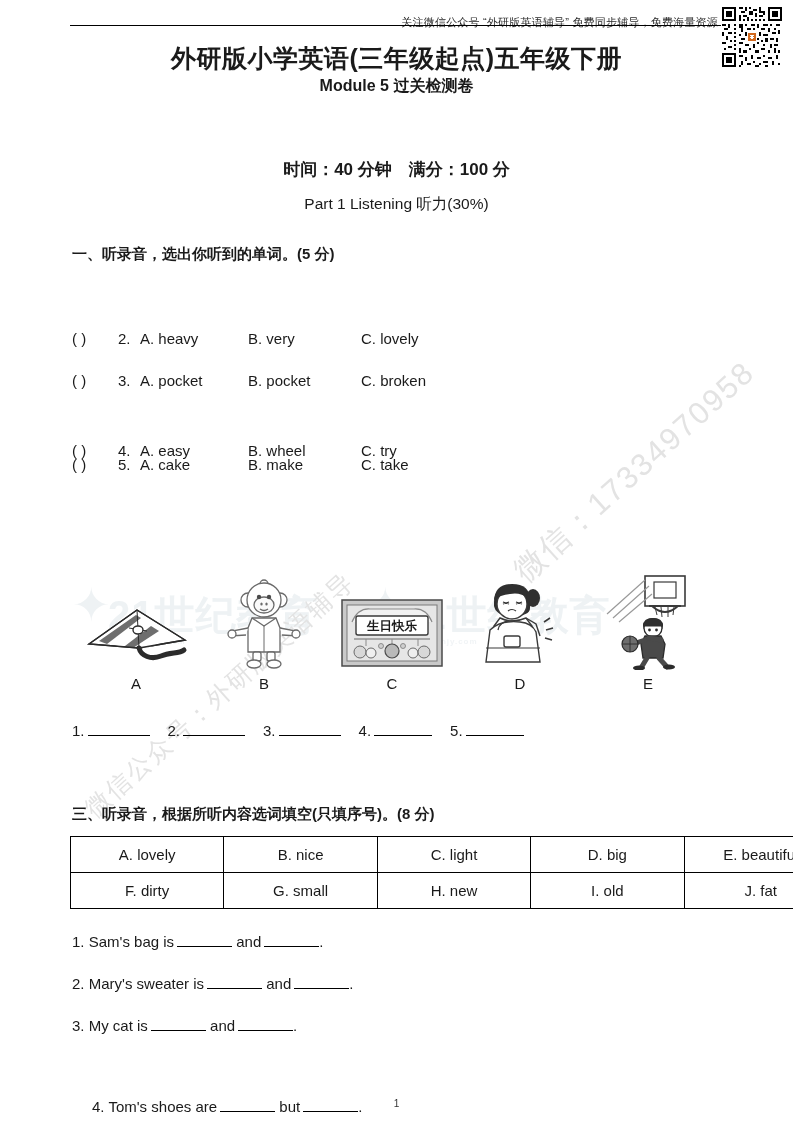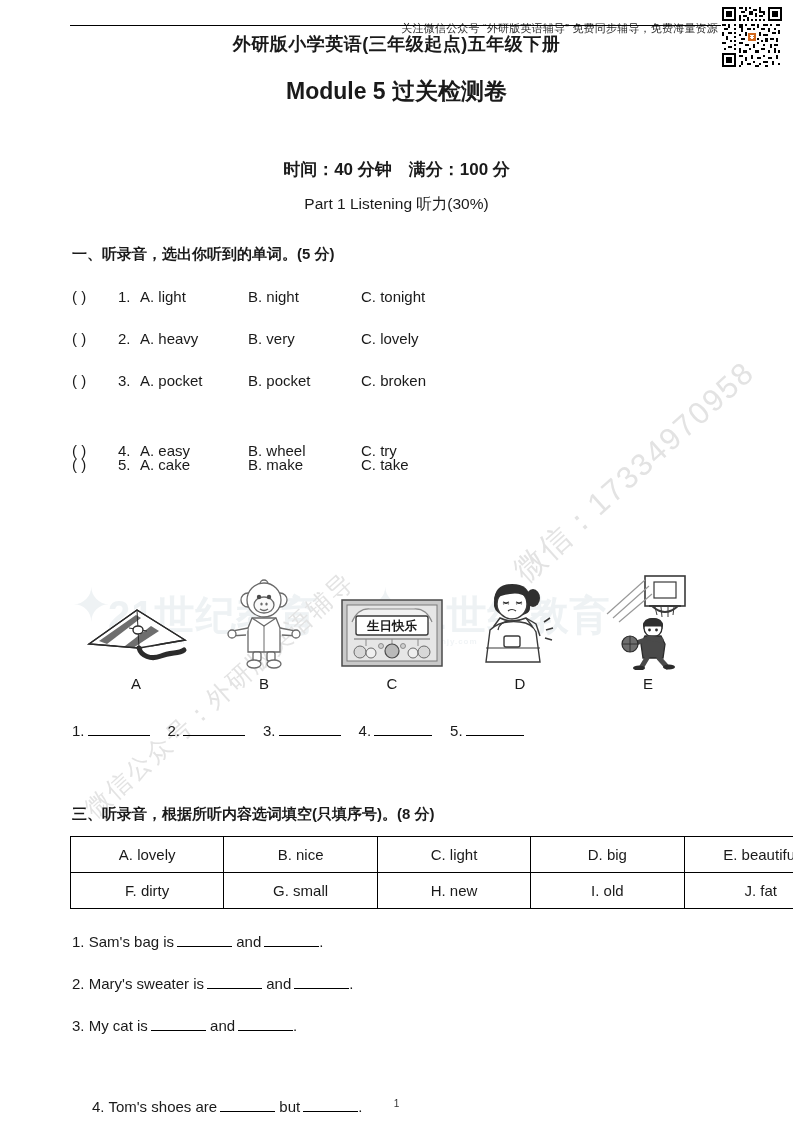--- a/index.html
+++ b/index.html
@@ -64,21 +64,21 @@
     font-size: 46px;
     line-height: 1;
   }
 
   
   .content { position: absolute; inset: 0; z-index: 2; }
 
   
   .hdr-text {
     position: absolute;
-    top: 21px;
+    top: 15px;
     right: 75px;
     font-size: 11px;
     color: #2a2a2a;
     white-space: nowrap;
     letter-spacing: 0.2px;
   }
   .hdr-rule {
     position: absolute;
     top: 25px;
     left: 70px;
@@ -94,31 +94,31 @@
     width: 62px;
     height: 62px;
     background: #ffffff;
     padding: 1px;
   }
   .qr svg { display:block; }
 
   
   .title-main {
     position: absolute;
-    top: 32px; left: 0; width: 100%;
+    top: 42px; left: 0; width: 100%;
     text-align: center;
-    font-size: 18px;
+    font-size: 25px;
     font-weight: bold;
     letter-spacing: 0.5px;
   }
   .title-sub {
     position: absolute;
     top: 76px; left: 0; width: 100%;
     text-align: center;
-    font-size: 23px;
+    font-size: 16px;
     font-weight: bold;
   }
   .title-time {
     position: absolute;
     top: 158px; left: 0; width: 100%;
     text-align: center;
     font-size: 17px;
     font-weight: bold;
   }
   .title-part {
@@ -388,23 +388,20 @@
       </svg>
     </div>
 
     <div class="title-main">外研版小学英语(三年级起点)五年级下册</div>
     <div class="title-sub">Module 5 过关检测卷</div>
     <div class="title-time">时间：40 分钟　满分：100 分</div>
     <div class="title-part">Part 1 Listening 听力(30%)</div>
 
     <div class="blk sec-head" style="top:245px;left:72px;">一、听录音，选出你听到的单词。(5 分)</div>
 
-    <div class="q-row" style="top:288px;">
-      <span class="paren">(      )</span><span class="num">1.</span><span class="optA">A. light</span><span class="optB">B. night</span><span class="optC">C. tonight</span>
-    </div>
     <div class="q-row" style="top:330px;">
       <span class="paren">(      )</span><span class="num">2.</span><span class="optA">A. heavy</span><span class="optB">B. very</span><span class="optC">C. lovely</span>
     </div>
     <div class="q-row" style="top:372px;">
       <span class="paren">(      )</span><span class="num">3.</span><span class="optA">A. pocket</span><span class="optB">B. pocket</span><span class="optC">C. broken</span>
     </div>
     <div class="q-row" style="top:414px;margin-top:28px;">
       <span class="paren">(      )</span><span class="num">4.</span><span class="optA">A. easy</span><span class="optB">B. wheel</span><span class="optC">C. try</span>
     </div>
     <div class="q-row" style="top:456px;">

